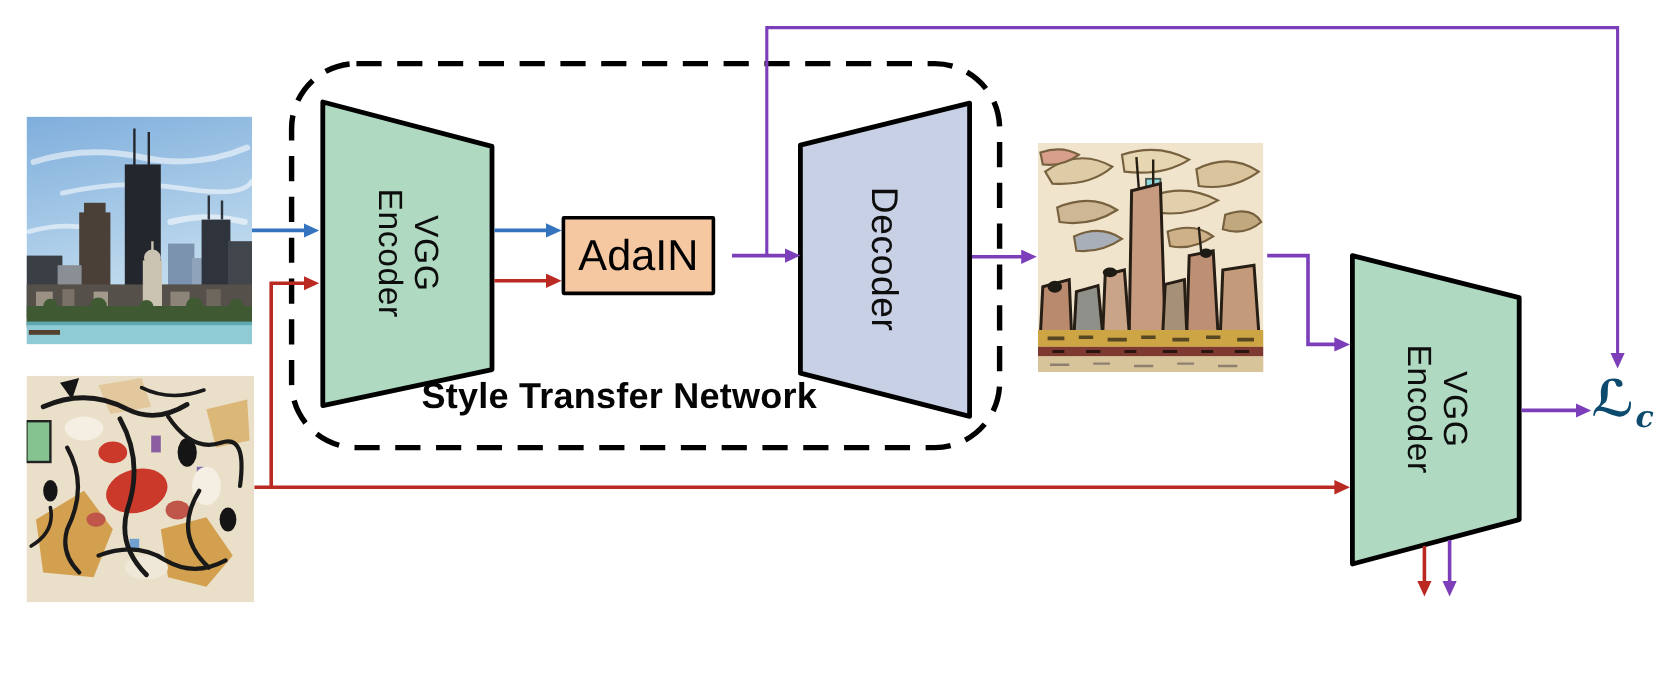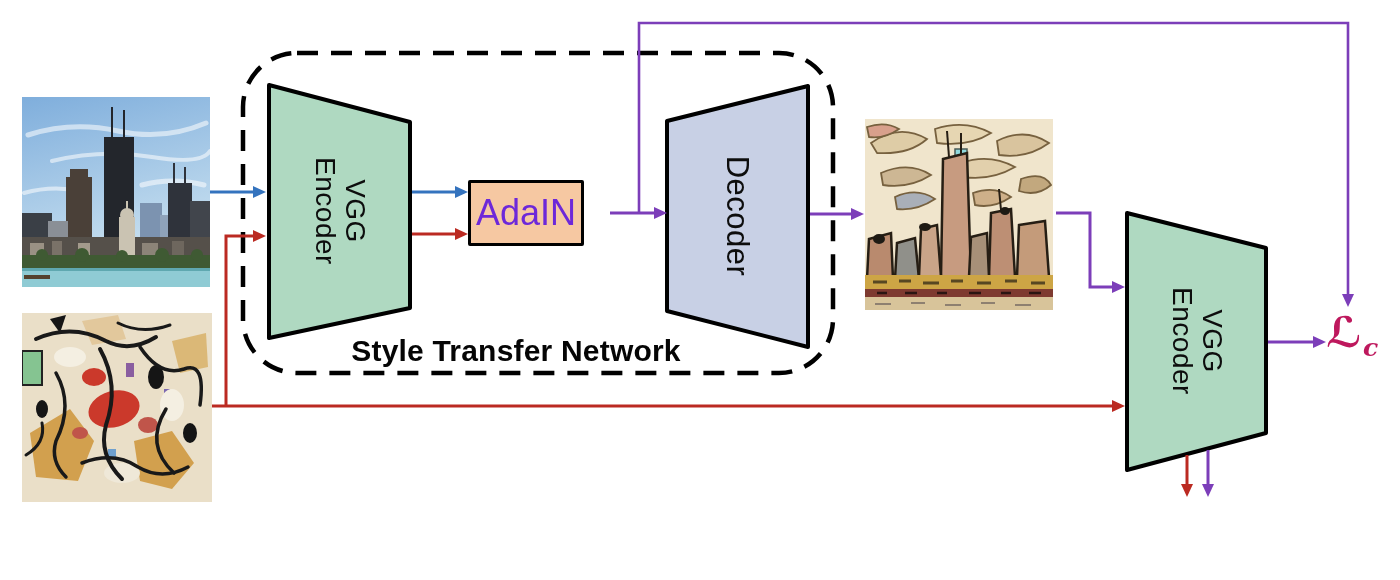--- a/index.html
+++ b/index.html
@@ -34,33 +34,33 @@
     position:absolute;display:flex;flex-direction:column;
     align-items:center;justify-content:center;
     transform:rotate(90deg);
     color:#0d0d0d;font-size:28px;line-height:1.08;letter-spacing:.5px;
     pointer-events:none;white-space:nowrap;
   }
   .enc1-label{left:240px;top:181px;width:200px;height:60px;}
   .dec-label{left:637px;top:186px;width:200px;height:60px;font-size:31px;}
   .enc2-label{left:1097px;top:311px;width:200px;height:60px;}
   .adain-box{
-    position:absolute;left:468px;top:180px;width:116px;height:66px;
+    position:absolute;left:468px;top:180px;width:128px;height:66px;
     box-sizing:border-box;background:var(--adain-fill,#F6C8A2);
     border:3.5px solid var(--outline-black,#000);border-radius:2px;
     display:flex;align-items:center;justify-content:center;
-    font-size:36px;color:#6d28d9;
+    font-size:36px;color:#000000;
   }
   .stn-label{
-    position:absolute;left:336px;top:334px;width:360px;
+    position:absolute;left:336px;top:314px;width:360px;
     text-align:center;font-size:30px;font-weight:bold;color:#050505;
     letter-spacing:.2px;
   }
   .loss{
-    position:absolute;color:#be185d;font-weight:bold;font-style:italic;
+    position:absolute;color:#0c4a6e;font-weight:bold;font-style:italic;
     font-family:"DejaVu Sans",sans-serif;font-size:42px;line-height:1;
   }
   .loss sub{
     font-size:25px;font-weight:600;font-style:italic;
     font-family:"DejaVu Serif",serif;vertical-align:-9px;margin-left:1px;
   }
   .loss-content{left:1326px;top:312px;}
   .loss-style{left:1164px;top:501px;width:72px;text-align:center;}
 </style>
 </head>

